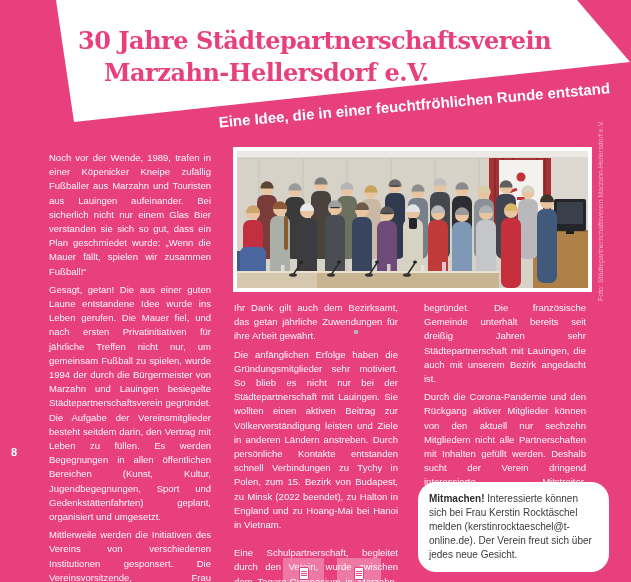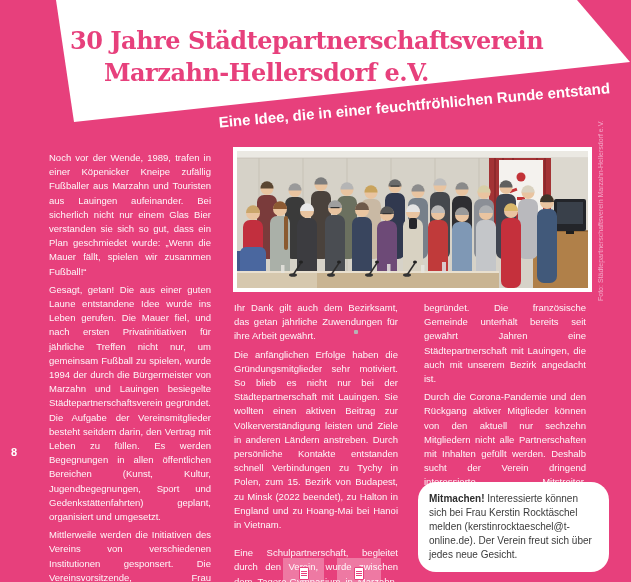--- a/index.html
+++ b/index.html
@@ -12,21 +12,21 @@
   
   .header-banner {
     position:absolute; left:0; top:0; width:631px; height:135px;
     background:#ffffff;
     clip-path:polygon(56px 0, 577px 0, 630px 62px, 74px 122px);
   }
   .title-line {
     position:absolute; color:#e7407c; font-family:"DejaVu Serif", serif;
     font-weight:bold; font-size:24px; letter-spacing:-0.5px; white-space:nowrap;
   }
-  .title-1 { left:70px; top:26px;text-align:right; }
+  .title-1 { left:78px; top:26px;text-align:right; }
   .title-2 { left:104px; top:58px; }
   .subtitle {
     position:absolute; left:218px; top:97px; width:378px;
     transform:rotate(-5deg); transform-origin:center;
     color:#ffffff; font-weight:bold; font-size:15px; white-space:nowrap; text-align:center;
   }
   
   .photo-frame {
     position:absolute; left:233px; top:147px; width:359px; height:145px;
     background:#ffffff; padding:4px;
@@ -297,21 +297,21 @@
       <p class="para">Noch vor der Wende, 1989, trafen in einer Köpenicker Kneipe zufällig Fußballer aus Marzahn und Touristen aus Lauingen aufeinander. Bei sicherlich nicht nur einem Glas Bier verstanden sie sich so gut, dass ein Plan geschmiedet wurde: „Wenn die Mauer fällt, spielen wir zusammen Fußball!“</p>
       <p class="para">Gesagt, getan! Die aus einer guten Laune entstandene Idee wurde ins Leben gerufen. Die Mauer fiel, und nach ersten Privatinitiativen für jährliche Treffen nicht nur, um gemeinsam Fußball zu spielen, wurde 1994 der durch die Bürgermeister von Marzahn und Lauingen besiegelte Städtepartnerschaftsverein gegründet. Die Aufgabe der Vereinsmitglieder besteht seitdem darin, den Vertrag mit Leben zu füllen. Es werden Begegnungen in allen öffentlichen Bereichen (Kunst, Kultur, Jugendbegegnungen, Sport und Gedenkstättenfahrten) geplant, organisiert und umgesetzt.</p>
       <p class="para">Mittlerweile werden die Initiativen des Vereins von verschiedenen Institutionen gesponsert. Die Vereinsvorsitzende, Frau Rocktäschel, richtet „ein Dankeschön an das Internationale Bildungs- und Begegnungswerk, an das Bundesfamilienministerium und an den Verein von Zuwendungen aus Betrieben“.</p>
     </div>
   <div class="col col-middle">
       <p class="para">Ihr Dank gilt auch dem Bezirksamt, das getan jährliche Zuwendungen für ihre Arbeit gewährt.</p>
       <p class="para">Die anfänglichen Erfolge haben die Gründungsmitglieder sehr motiviert. So blieb es nicht nur bei der Städtepartnerschaft mit Lauingen. Sie wollten einen aktiven Beitrag zur Völkerverständigung leisten und Ziele in anderen Ländern anstreben. Durch persönliche Kontakte entstanden schnell Verbindungen zu Tychy in Polen, zum 15. Bezirk von Budapest, zu Minsk (2022 beendet), zu Halton in England und zu Hoang-Mai bei Hanoi in Vietnam.</p>
       <p class="para gap">Eine Schulpartnerschaft, begleitet durch den Verein, wurde zwischen dem Tagore-Gymnasium in Marzahn-Hellersdorf und dem Lycée Bourg Chevreau in Segré</p>
     </div>
   <div class="col col-right">
-      <p class="para">begründet. Die französische Gemeinde unterhält bereits seit gewährt Jahren eine Städtepartnerschaft mit Lauingen, die auch mit unserem Bezirk angedacht ist.</p>
+      <p class="para">begründet. Die französische Gemeinde unterhält bereits seit dreißig Jahren sehr Städtepartnerschaft mit Lauingen, die auch mit unserem Bezirk angedacht ist.</p>
       <p class="para">Durch die Corona-Pandemie und den Rückgang aktiver Mitglieder können von den aktuell nur sechzehn Mitgliedern nicht alle Partnerschaften mit Inhalten gefüllt werden. Deshalb sucht der Verein dringend interessierte Mitstreiter. Fremdsprachenkenntnisse werden nicht unbedingt benötigt.<span class="author">von Mauer Bernhagen</span></p>
     </div>
 
   <div class="page-number">8</div>
   <div class="end-dot"></div>
 
   <div class="infobox">
     <span class="lead">Mitmachen!</span><span> Interessierte können sich bei Frau Kerstin Rocktäschel melden (kerstinrocktaeschel@t-online.de). Der Verein freut sich über jedes neue Gesicht.</span>
   </div>
 

